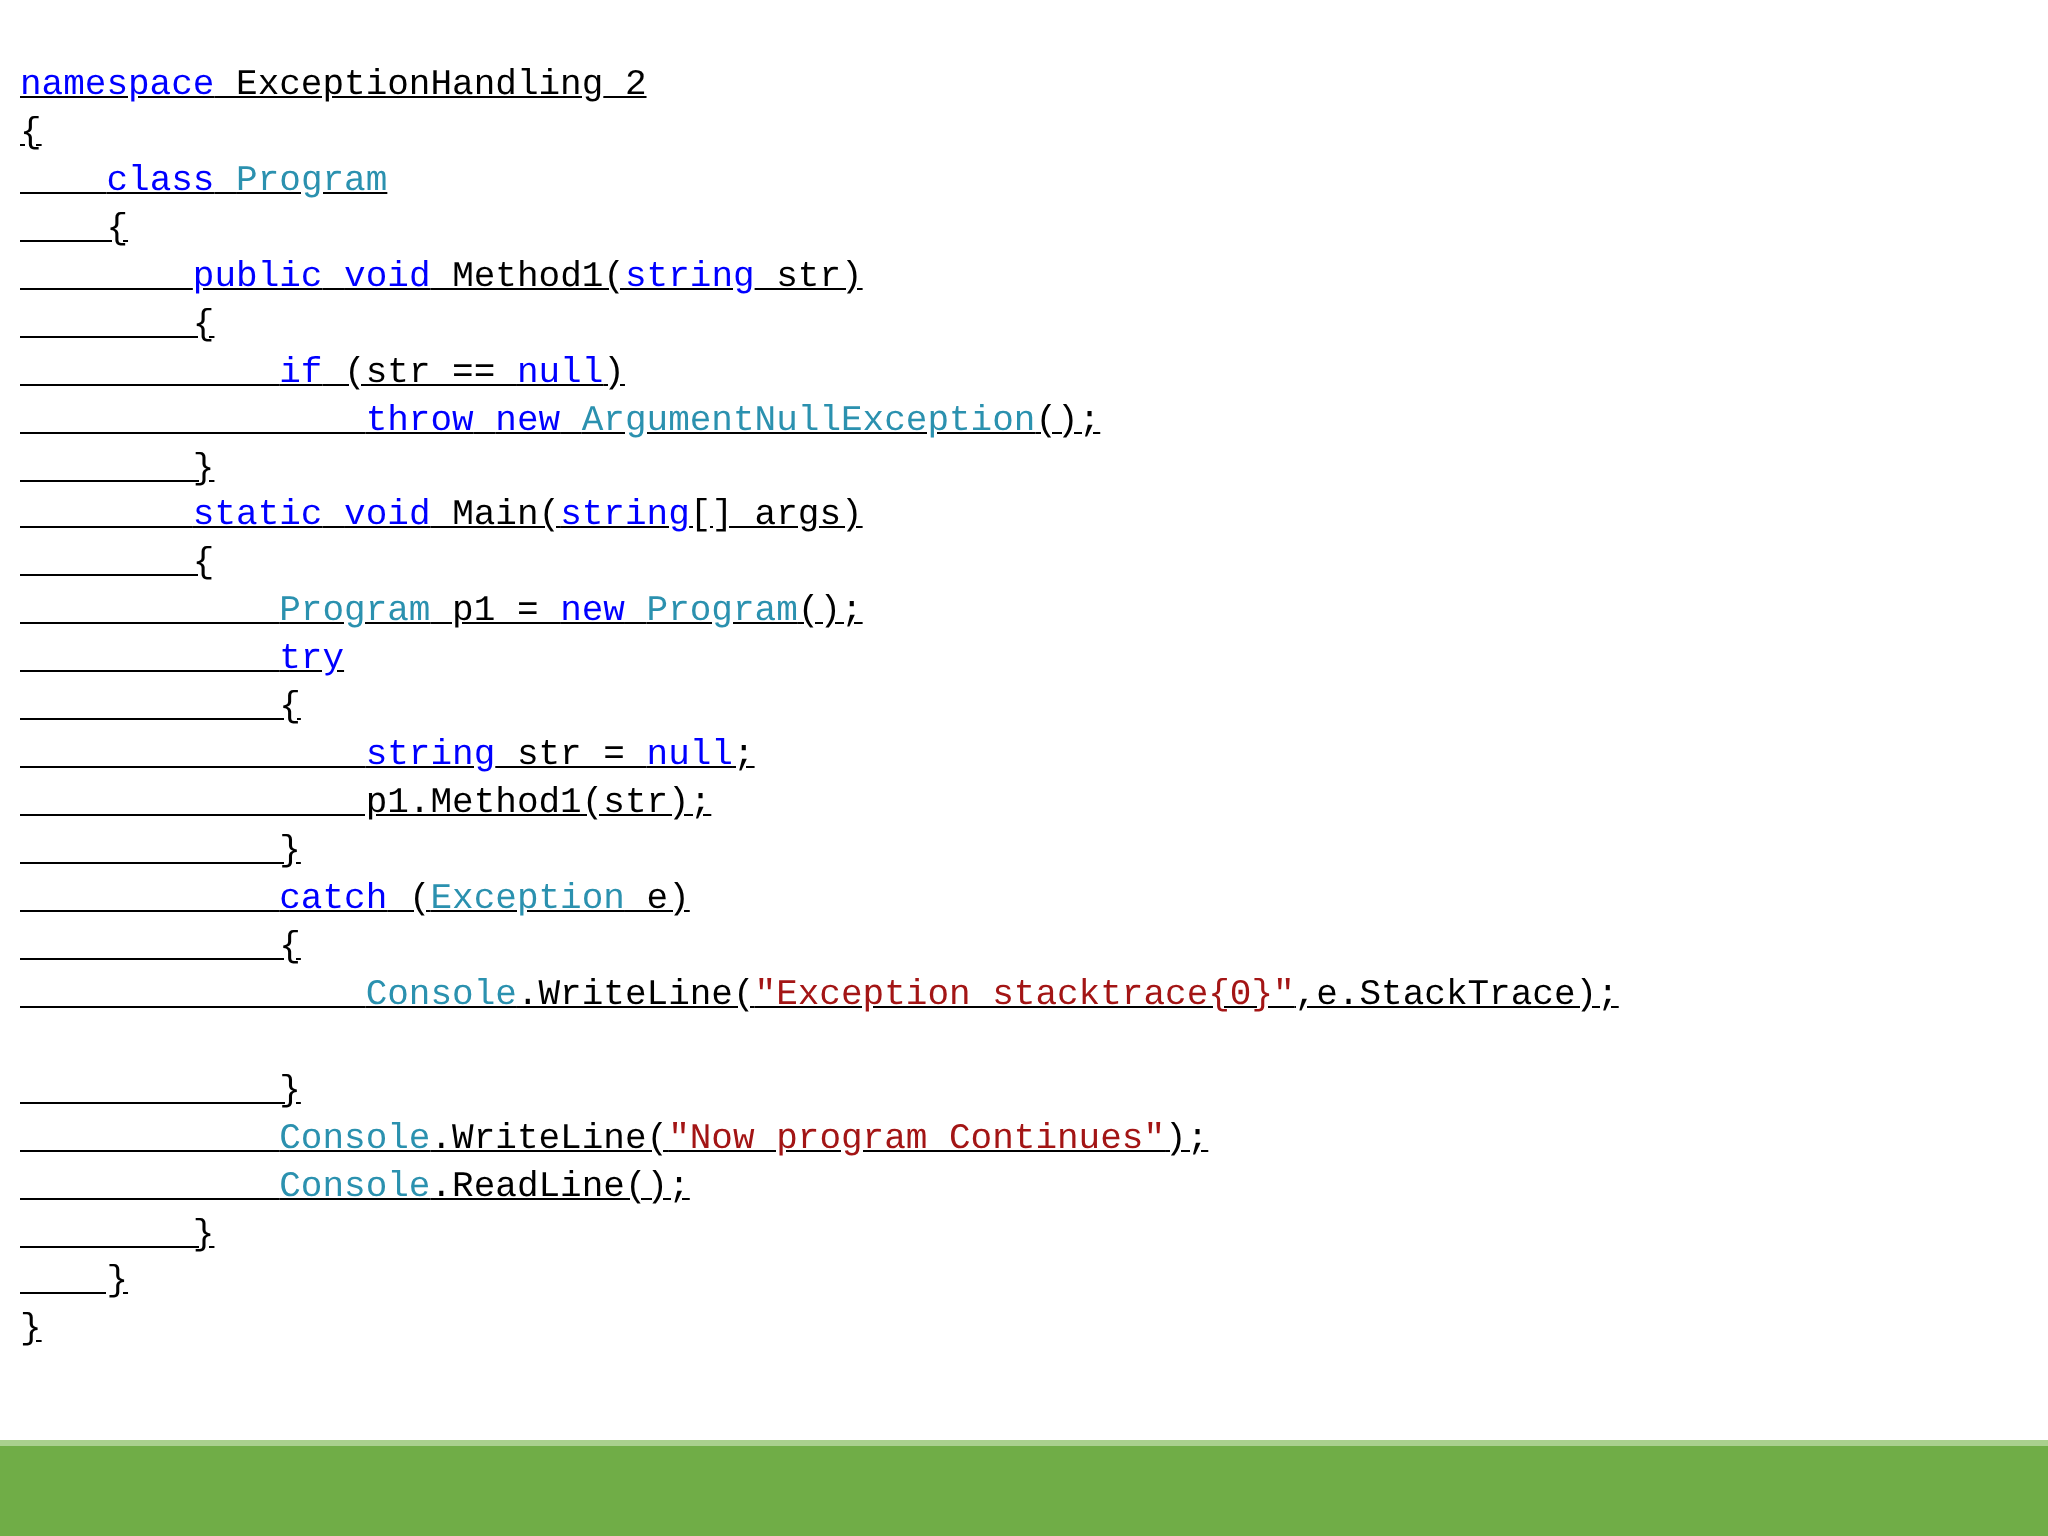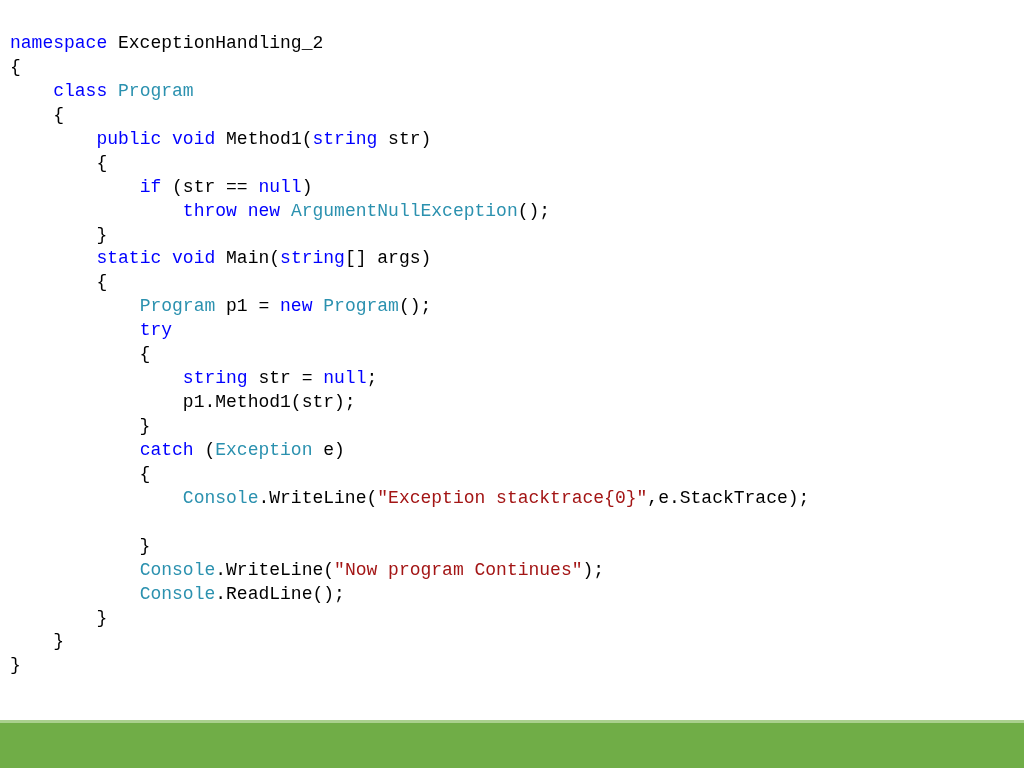--- a/index.html
+++ b/index.html
@@ -9,20 +9,21 @@
     background: #ffffff;
     font-family: Consolas, 'Courier New', monospace;
     font-size: 18px;
     line-height: 1.33;
     position: relative;
     overflow: hidden;
   }
   .code-area {
     padding: 32px 10px 10px 10px;
     white-space: pre;
+    text-decoration: underline;
   }
   .kw { color: #0000ff; }
   .type { color: #2b91af; }
   .str { color: #a31515; }
   .txt { color: #000000; }
   .footer-bar {
     position: absolute;
     left: 0;
     bottom: 0;
     width: 1024px;

